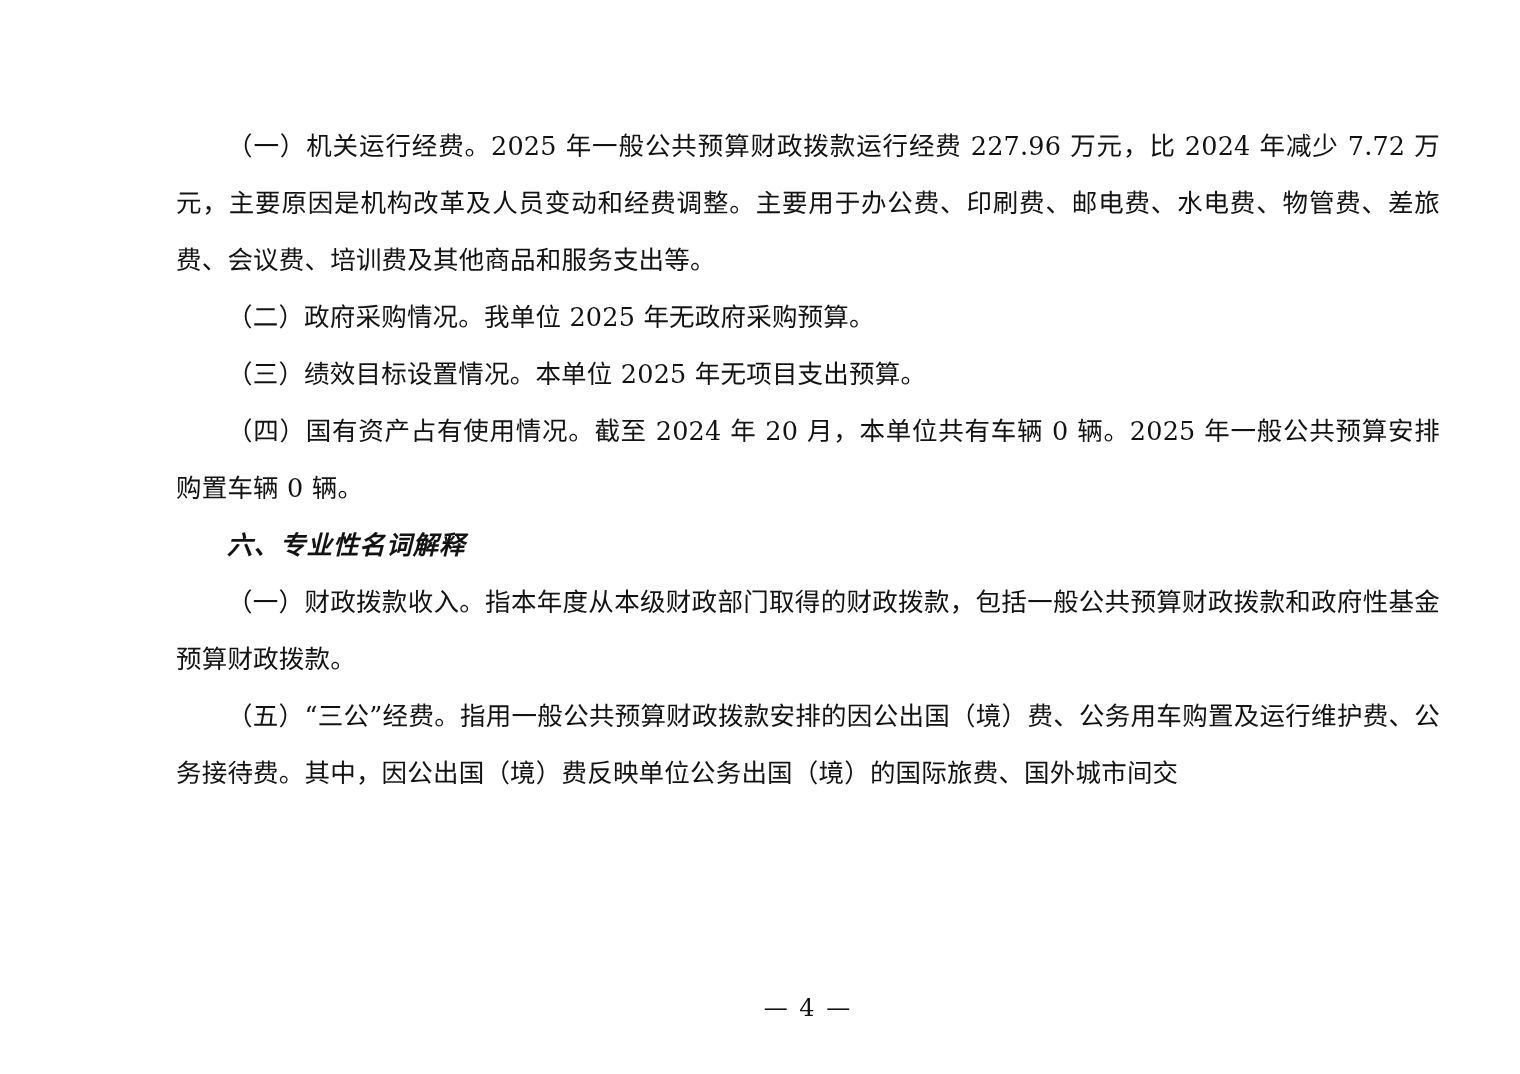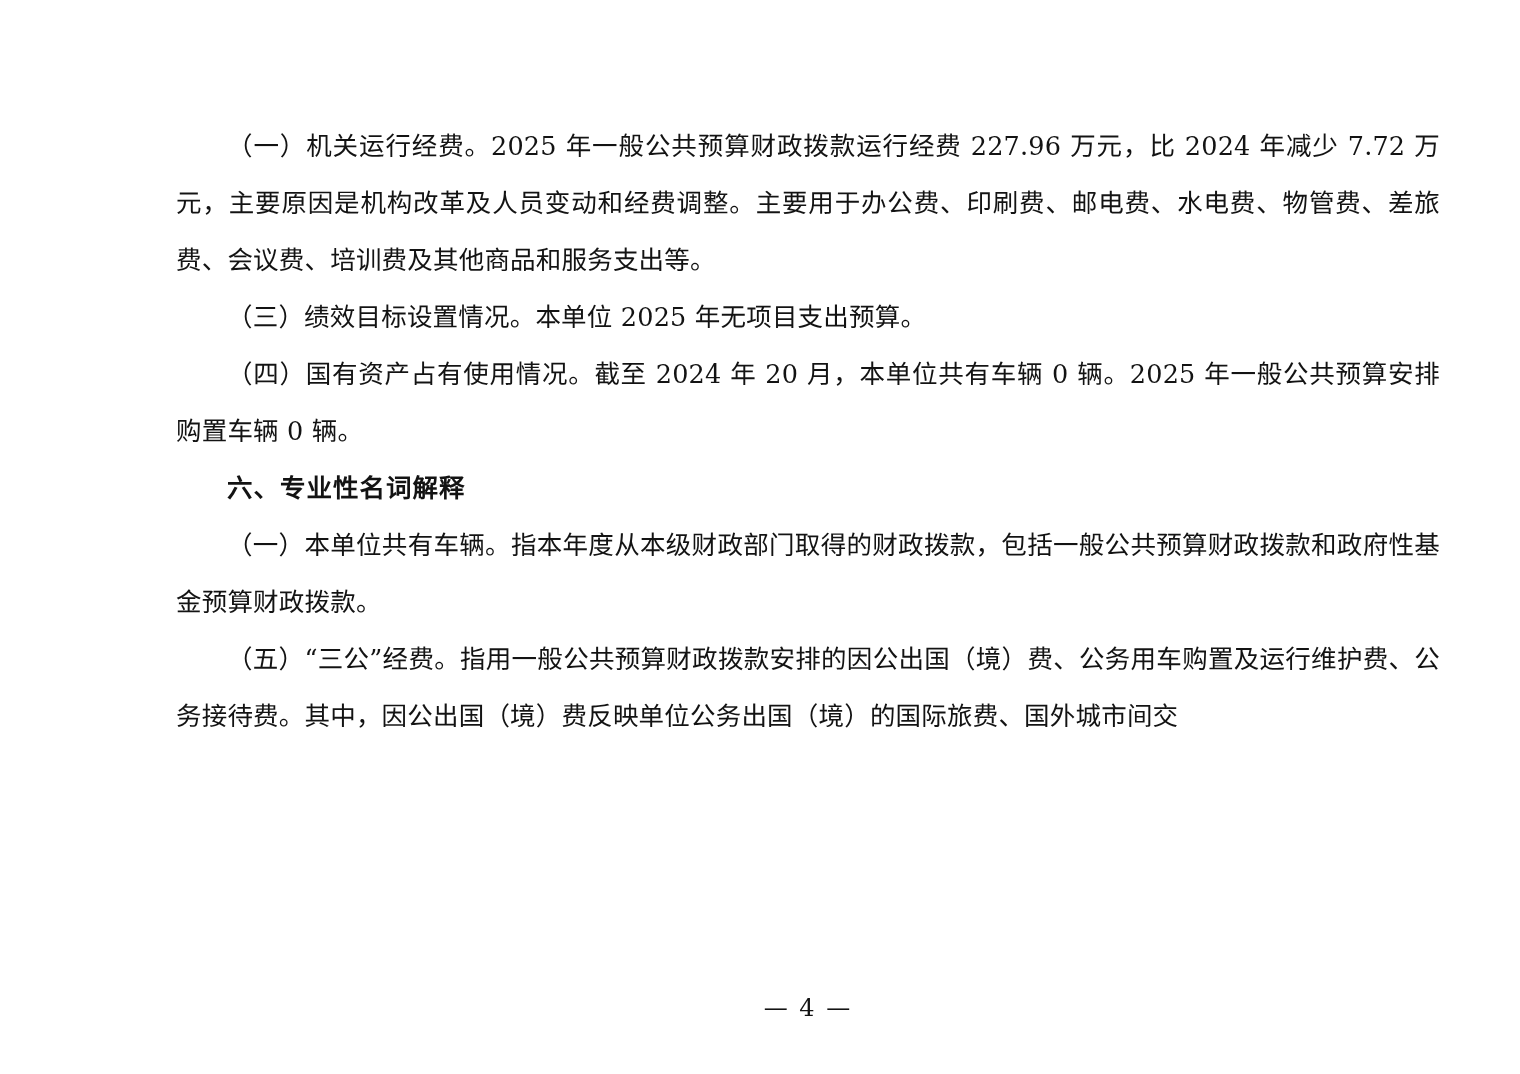--- a/index.html
+++ b/index.html
@@ -32,48 +32,50 @@
   }
   p.para {
     margin: 0;
     text-indent: 2em;
   }
   p.heading {
     margin: 0;
     text-indent: 2em;
     font-weight: bold;
     letter-spacing: 1px;
+    font-style: italic;
   }
   .footer {
     position: absolute;
     left: 0;
     right: 0;
     bottom: 52px;
     text-align: center;
     font-size: 24px;
     color: #131313;
     letter-spacing: 2px;
   }
 </style>
 </head>
 <body>
 
 <div class="page">
   <div class="doc-body">
 
     <p class="para">（一）机关运行经费。2025 年一般公共预算财政拨款运行经费 227.96 万元，比 2024 年减少 7.72 万元，主要原因是机构改革及人员变动和经费调整。主要用于办公费、印刷费、邮电费、水电费、物管费、差旅费、会议费、培训费及其他商品和服务支出等。</p>
 
+    <p class="para">（二）政府采购情况。我单位 2025 年无政府采购预算。</p>
 
     <p class="para">（三）绩效目标设置情况。本单位 2025 年无项目支出预算。</p>
 
     <p class="para">（四）国有资产占有使用情况。截至 2024 年 20 月，本单位共有车辆 0 辆。2025 年一般公共预算安排购置车辆 0 辆。</p>
 
     <p class="heading">六、专业性名词解释</p>
 
-    <p class="para">（一）本单位共有车辆。指本年度从本级财政部门取得的财政拨款，包括一般公共预算财政拨款和政府性基金预算财政拨款。</p>
+    <p class="para">（一）财政拨款收入。指本年度从本级财政部门取得的财政拨款，包括一般公共预算财政拨款和政府性基金预算财政拨款。</p>
 
 
 
 
     <p class="para">（五）“三公”经费。指用一般公共预算财政拨款安排的因公出国（境）费、公务用车购置及运行维护费、公务接待费。其中，因公出国（境）费反映单位公务出国（境）的国际旅费、国外城市间交</p>
 
   </div>
 
   <div class="footer">— 4 —</div>
 </div>

